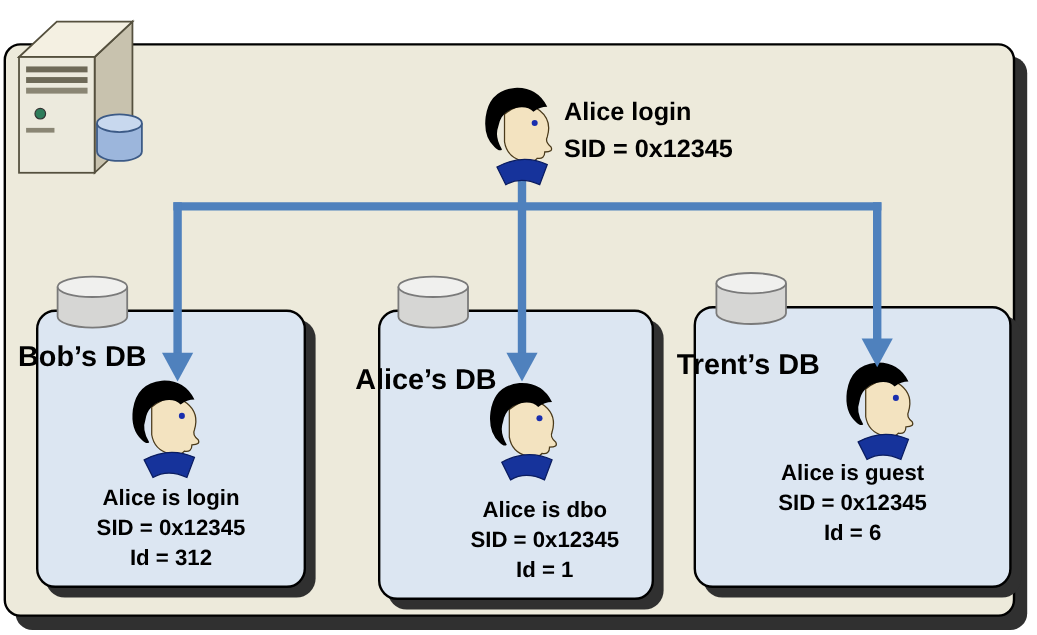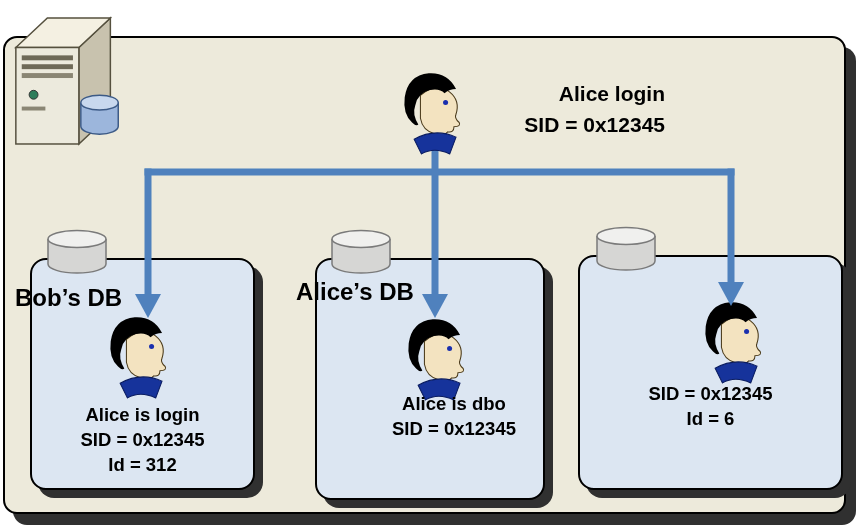--- a/index.html
+++ b/index.html
@@ -12,46 +12,46 @@
   .panel { position:absolute; left:3px; top:36px; width:843px; height:478px;
            background:#edeadb; border:2px solid #000; border-radius:14px;
            box-shadow:10px 11px 0 #303030; z-index:0; }
 
   .arrows { position:absolute; left:0; top:0; width:864px; height:529px; z-index:3; pointer-events:none; }
 
   .icon { position:absolute; }
   .server { left:6px; top:4px; width:128px; height:150px; z-index:4; }
   .login-person { left:395px; top:68px; width:76px; height:88px; z-index:4; }
 
-  .login-text { position:absolute; left:470px; top:78px; width:195px; text-align:right;
+  .login-text { position:absolute; left:470px; top:78px; width:195px; text-align:left;
                 font-size:21px; line-height:31px; z-index:2; }
 
   .card { position:absolute; background:#dce6f2; border:2px solid #000; border-radius:16px;
           box-shadow:8px 8px 0 #303030; z-index:2; }
   .card1 { left:30px;  top:258px; width:225px; height:232px; }
   .card2 { left:315px; top:258px; width:230px; height:242px; }
   .card3 { left:578px; top:255px; width:265px; height:235px; }
 
   .cyl { width:64px; height:46px; top:-31px; }
   .card1 .cyl { left:13px; } .card2 .cyl { left:12px; } .card3 .cyl { left:14px; }
 
   .card-label { position:absolute; font-size:24px; white-space:nowrap; }
   .card1 .card-label { left:-17px; top:24px; }
-  .card2 .card-label { left:-21px; top:18px; }
+  .card2 .card-label { left:-21px; top:43px; }
   .card3 .card-label { left:-16px; top:34px; }
 
   .card .person { width:78px; height:88px; }
   .card1 .person { left:68px;  top:52px; }
   .card2 .person { left:81px;  top:54px; }
   .card3 .person { left:115px; top:40px; }
 
   .card-text { position:absolute; left:0; width:100%; text-align:center;
                font-size:18.5px; line-height:25px; }
   .card1 .card-text { top:142px; }
-  .card2 .card-text { top:131px;padding-left:48px; }
+  .card2 .card-text { top:152px;padding-left:48px; }
   .card3 .card-text { top:124px; }
 
   .defs { position:absolute; width:0; height:0; overflow:hidden; }
 </style>
 </head>
 <body>
 
 <svg class="defs" aria-hidden="true">
   <symbol id="sym-cylinder" viewBox="0 0 64 46">
     <path d="M3 10 L3 35 A29 9 0 0 0 61 35 L61 10" fill="#d6d6d4" stroke="#7a7a7a" stroke-width="1.5"></path>
@@ -129,29 +129,32 @@
     <svg class="icon cyl">
         <use href="#sym-cylinder"></use>
       </svg>
     <div class="card-label">Alice’s DB</div>
     <svg class="icon person">
         <use href="#sym-person"></use>
       </svg>
     <div class="card-text">
       <div>Alice is dbo</div>
       <div>SID = 0x12345</div>
+      <div>Id = 1</div>
     </div>
   </div>
 
   <div class="card card3">
     <svg class="icon cyl">
         <use href="#sym-cylinder"></use>
       </svg>
+    <div class="card-label">Trent’s DB</div>
     <svg class="icon person">
         <use href="#sym-person"></use>
       </svg>
     <div class="card-text">
+      <div>Alice is guest</div>
       <div>SID = 0x12345</div>
       <div>Id = 6</div>
     </div>
   </div>
 
 </div>
 
 </body></html>

